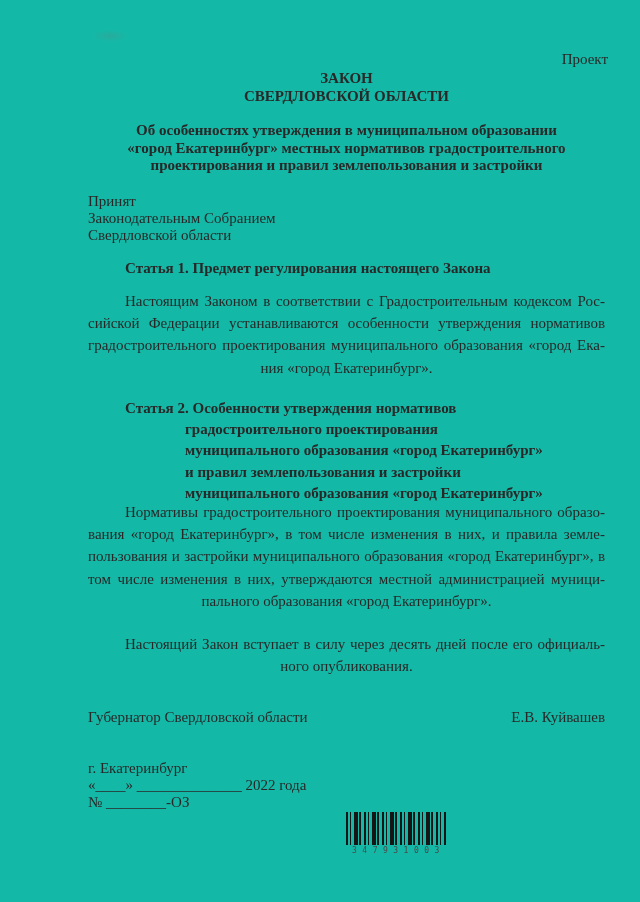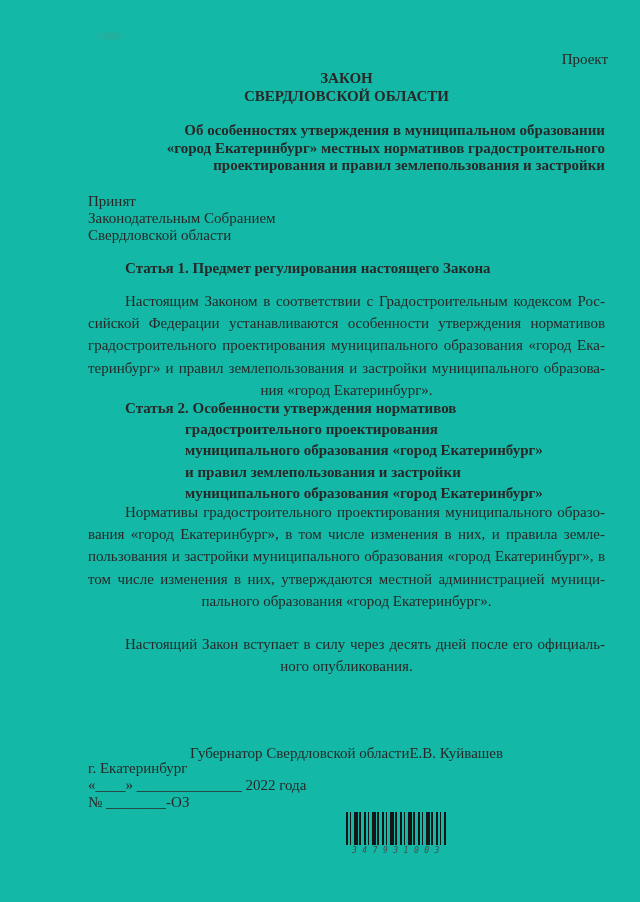--- a/index.html
+++ b/index.html
@@ -27,21 +27,21 @@
   #stamp { top: 51px; right: 32px; }
 
   #law-heading {
     top: 70px; left: 88px; width: 517px;
     text-align: center; font-weight: bold;
   }
   #law-heading .hline { line-height: 17.5px; }
 
   #doc-title {
     top: 122px; left: 88px; width: 517px;
-    text-align: right; font-weight: bold;
+    text-align: center; font-weight: bold;
   }
   #doc-title .hline { line-height: 17.5px; }
 
   #adopted { top: 193px; left: 88px; }
   #adopted .hline { line-height: 17.2px; }
 
   .art-h { font-weight: bold; }
   #art1-h { top: 260px; left: 125px; }
 
   .para { left: 88px; width: 517px; }
@@ -63,28 +63,28 @@
   #art2-h .h2line { line-height: 21.2px; }
   #art2-h .h2line + .h2line { padding-left: 60px; }
 
   #art2-b { top: 501px; font-family: Liberation Serif, serif; }
 
   #art3-h { top: 606px; left: 125px; }
   #art3-b { top: 633px; }
 
   #sig-row {
     top: 709px; left: 88px; width: 517px;
-    display: flex; justify-content: center; margin-top: 36px;
+    display: flex; justify-content: space-between;
   }
 
   #place { top: 760px; left: 88px; }
   #date-line { top: 777px; left: 88px; }
   #num-line { top: 794px; left: 88px; }
 
-  #barcode { top: 812px; left: 346px; width: 100px; font-style: italic; }
+  #barcode { top: 812px; left: 346px; width: 100px; }
   #barcode .bars {
     width: 100px; height: 33px;
     background: repeating-linear-gradient(90deg,
       #161616 0px, #161616 2px,
       transparent 2px, transparent 4px,
       #161616 4px, #161616 5px,
       transparent 5px, transparent 8px,
       #161616 8px, #161616 12px,
       transparent 12px, transparent 13.5px,
       #161616 13.5px, #161616 15px,
@@ -125,21 +125,20 @@
       <div class="hline">Законодательным Собранием</div>
       <div class="hline">Свердловской области</div>
     </div>
 
   <div id="art1-h" class="abs art-h">Статья 1. Предмет регулирования настоящего Закона</div>
 
   <div id="art1-b" class="abs para">
       <div class="jline">Настоящим Законом в соответствии с Градостроительным кодексом Рос-</div>
       <div class="jline">сийской Федерации устанавливаются особенности утверждения нормативов</div>
       <div class="jline">градостроительного проектирования муниципального образования «город Ека-</div>
-      <div class="jline">теринбург» и правил землепользования и застройки муниципального образова-</div>
       <div class="jline">ния «город Екатеринбург».</div>
     </div>
 
   <div id="art2-h" class="abs art-h">
       <div class="h2line">Статья 2. Особенности утверждения нормативов</div>
       <div class="h2line">градостроительного проектирования</div>
       <div class="h2line">муниципального образования «город Екатеринбург»</div>
       <div class="h2line">и правил землепользования и застройки</div>
       <div class="h2line">муниципального образования «город Екатеринбург»</div>
     </div>

